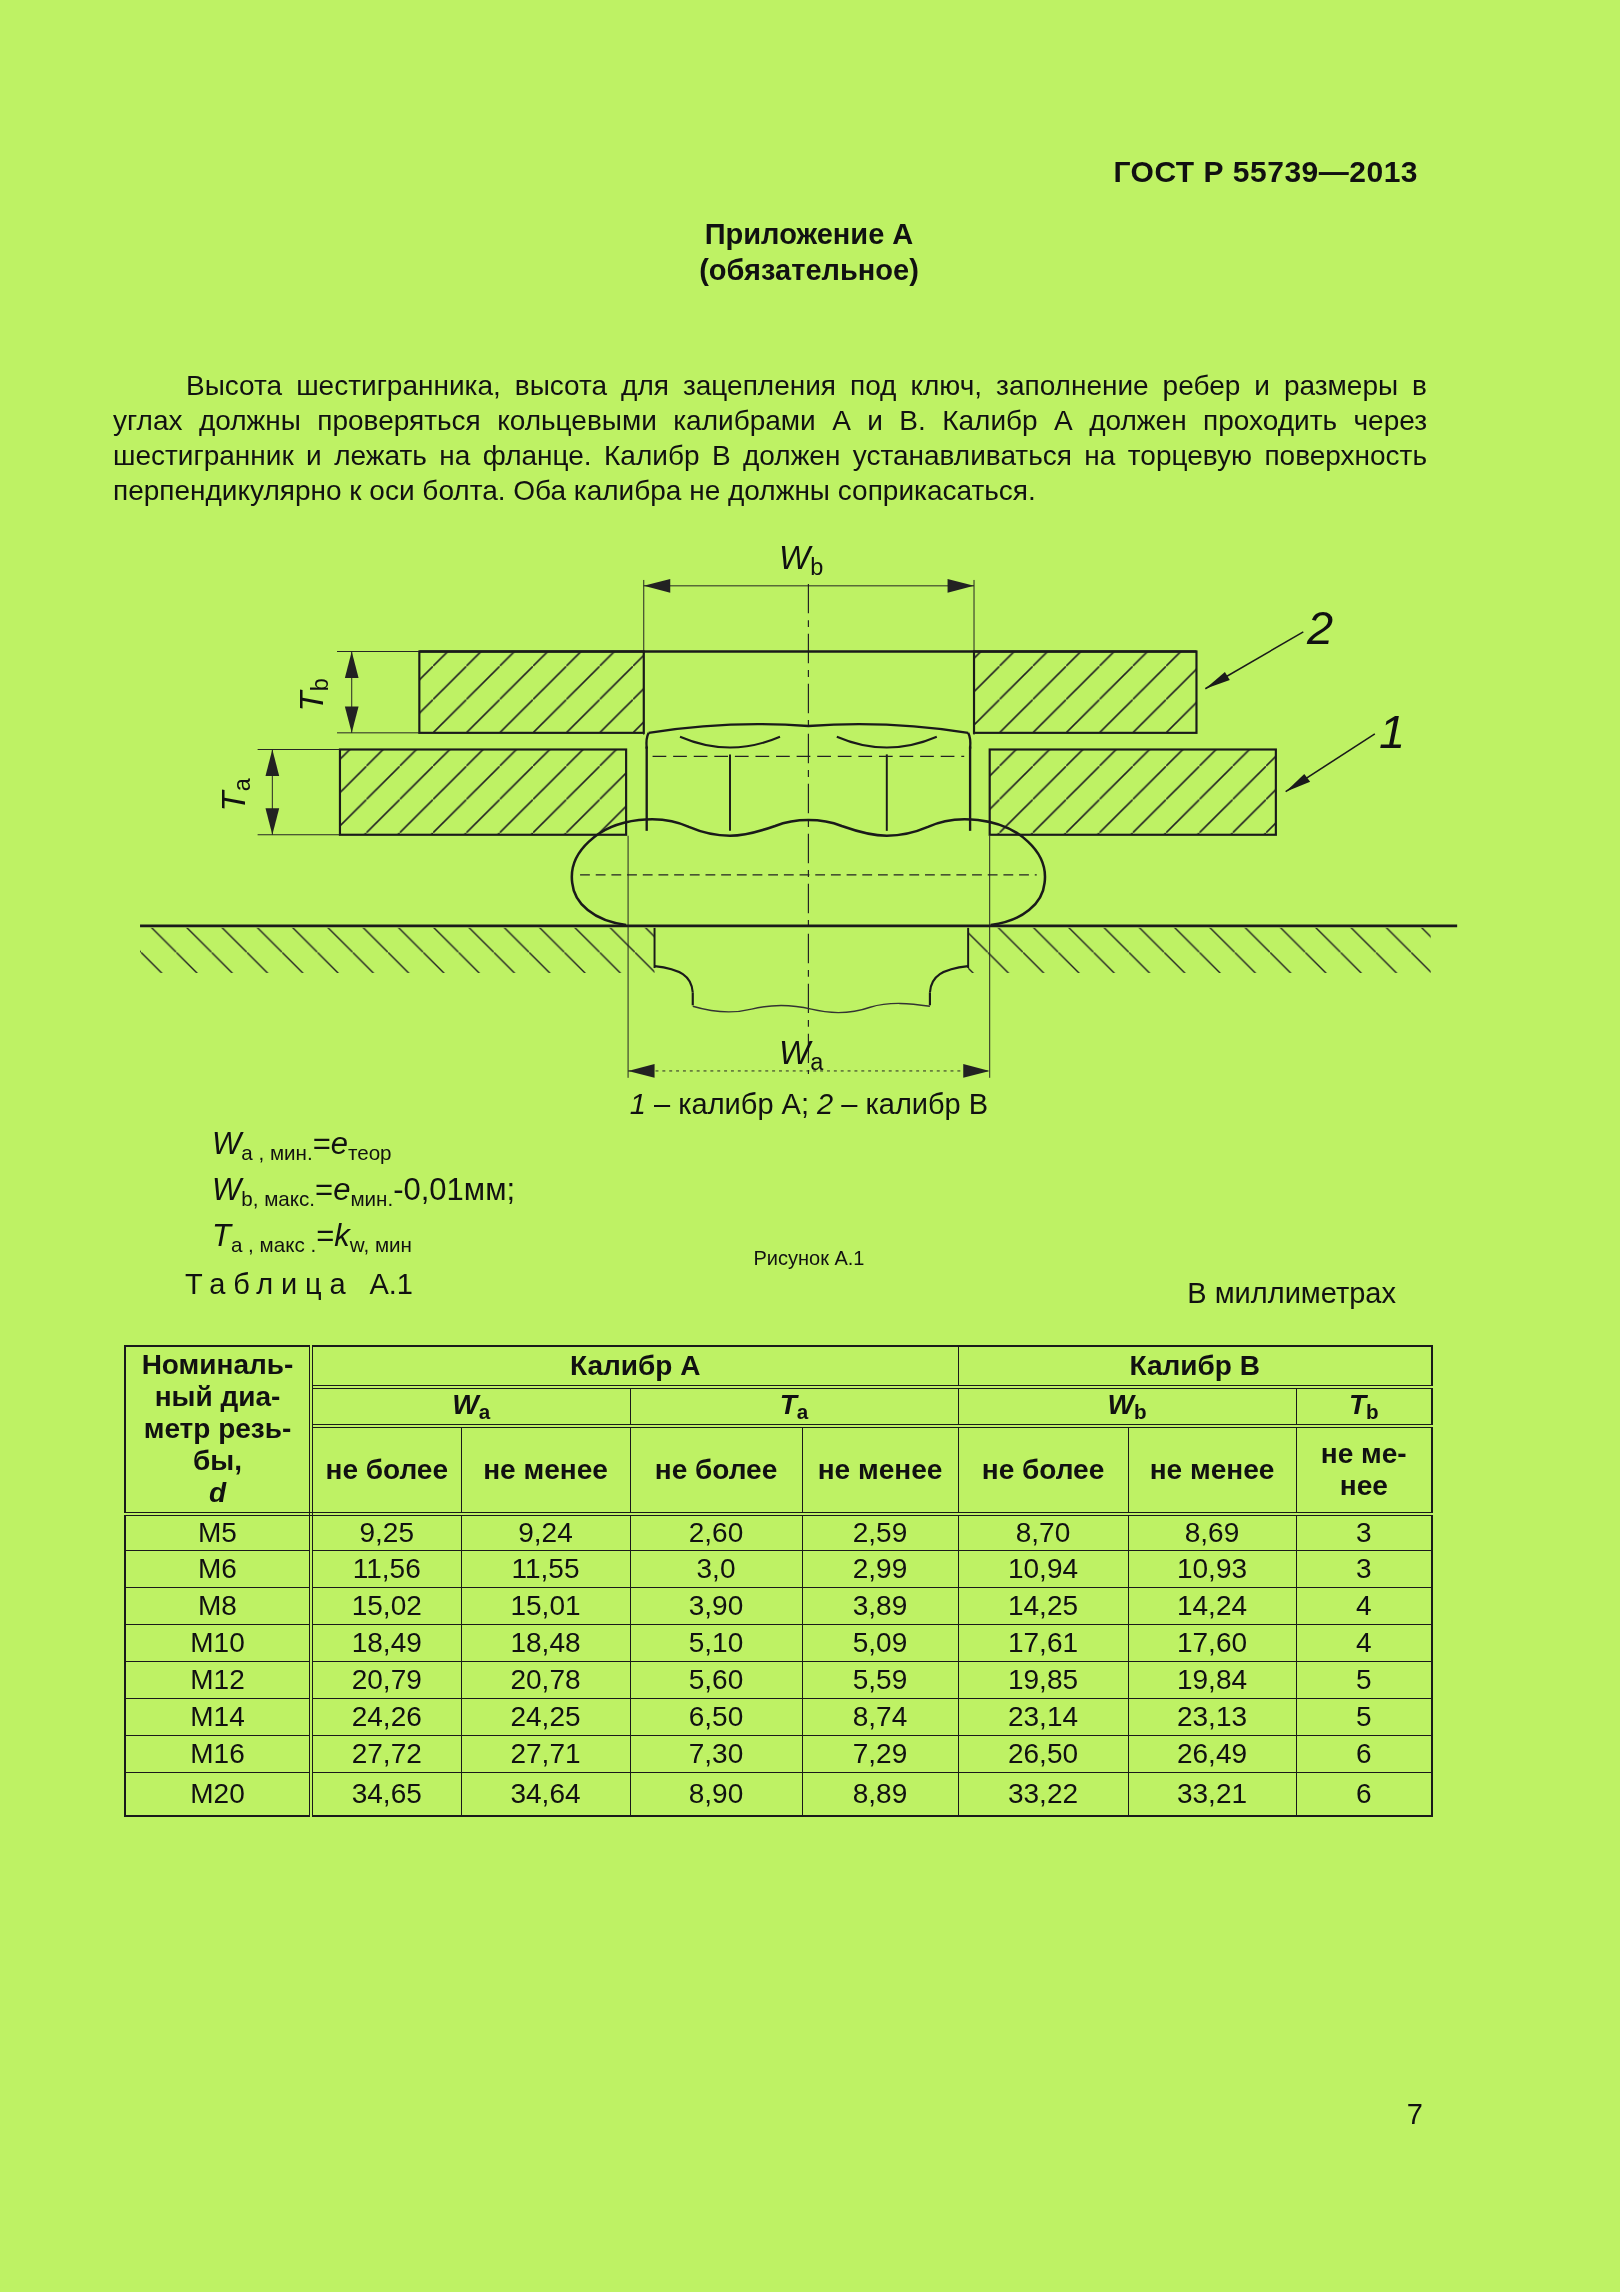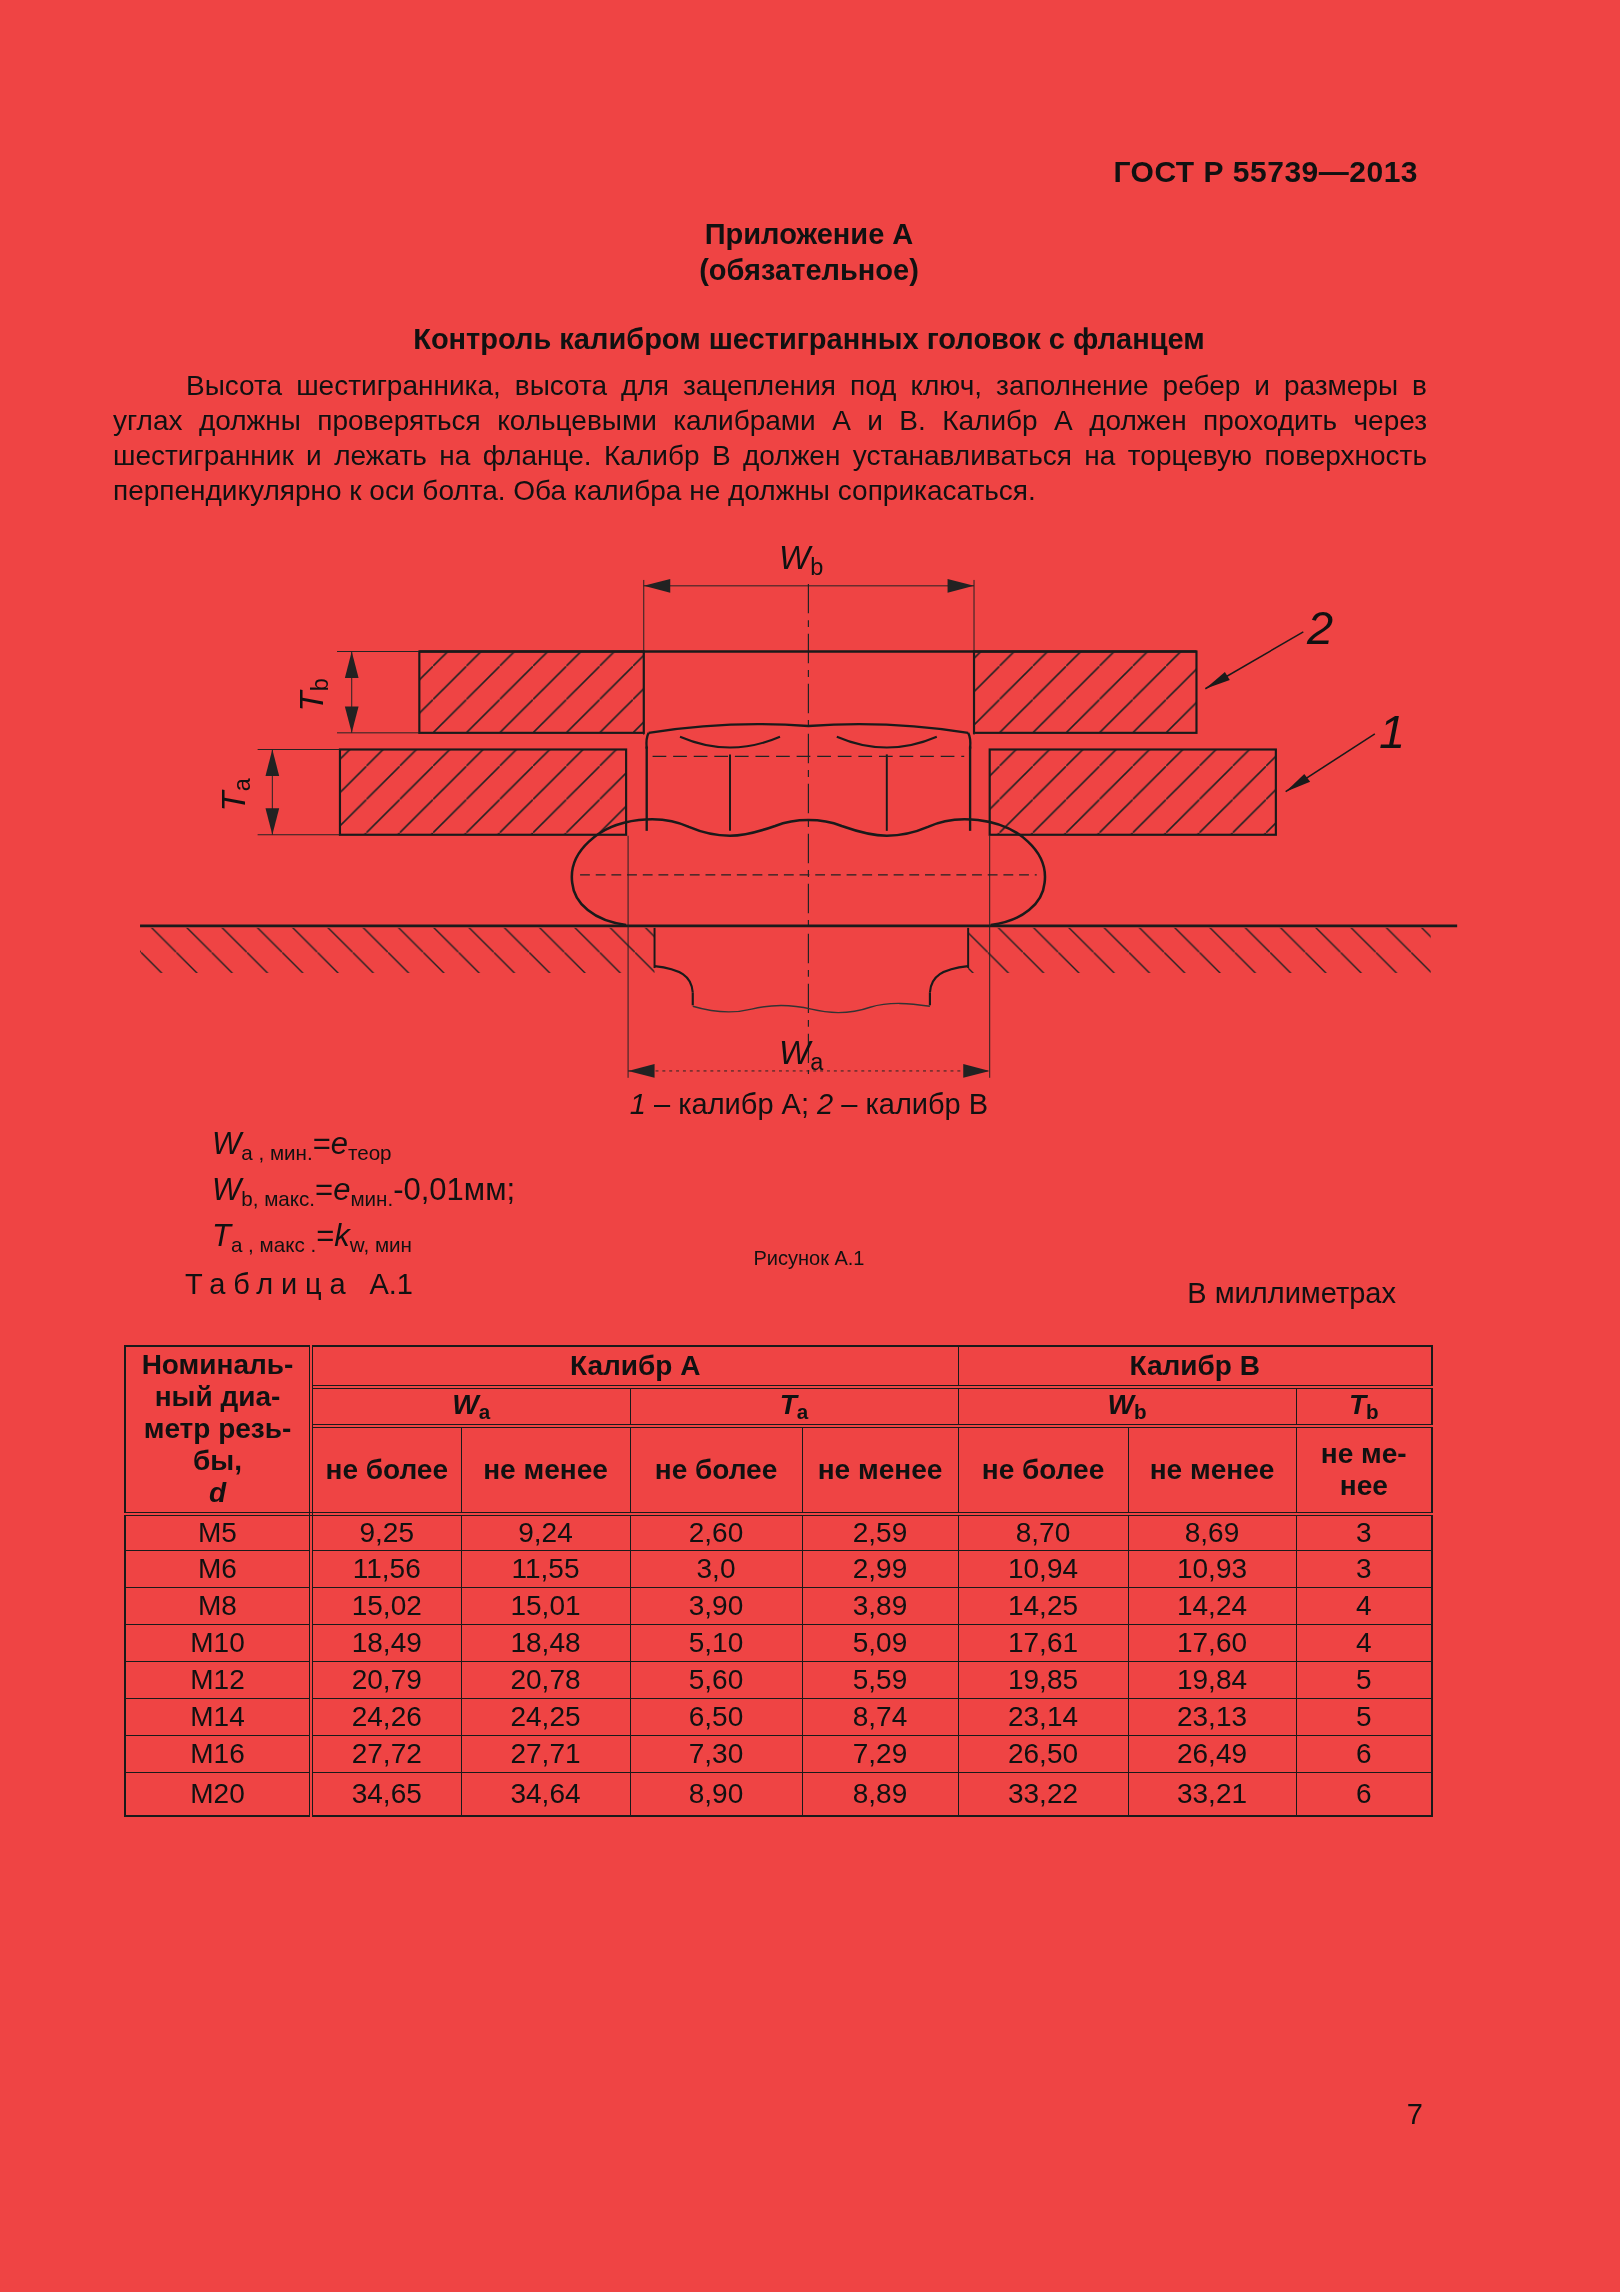--- a/index.html
+++ b/index.html
@@ -1,19 +1,19 @@
 <!DOCTYPE html>
 <html><head>
 <meta charset="utf-8">
 <style>
   html,body{margin:0;padding:0;background:#888;}
   .page{
     position:relative;
     width:1620px;height:2293px;
-    background:#ef4444;
+    background:#bef264;
     font-family:"Liberation Sans", sans-serif;
     color:#111;
     overflow:hidden;
   }
   .abs{position:absolute;}
   .it{font-style:italic;}
   .sub{font-size:68%;vertical-align:-0.24em;}
   .center-band{left:123px;width:1372px;text-align:center;}
 
   .gost-header{top:155px;right:202px;font-size:30px;font-weight:bold;letter-spacing:0.5px;}
@@ -66,21 +66,20 @@
 </style>
 </head>
 <body>
 
 <div class="page">
 
   <div class="abs gost-header">ГОСТ Р 55739—2013</div>
 
   <div class="abs center-band annex-title">Приложение А</div>
   <div class="abs center-band annex-subtitle">(обязательное)</div>
-  <div class="abs center-band doc-title">Контроль калибром шестигранных головок с фланцем</div>
 
   <div class="abs para">Высота шестигранника, высота для зацепления под ключ, заполнение ребер и размеры в углах должны проверяться кольцевыми калибрами А и В. Калибр А должен проходить через шестигранник и лежать на фланце. Калибр В должен устанавливаться на торцевую поверхность перпендикулярно к оси болта. Оба калибра не должны соприкасаться.</div>
 
   <svg class="abs figure-svg" width="1333" height="588" viewBox="140 540 1360 600">
     <defs>
       <pattern id="hatchGauge" patternUnits="userSpaceOnUse" width="34" height="34">
         <path d="M0 34 L34 0" stroke="#222" stroke-width="1.6"></path>
       </pattern>
       <pattern id="hatchGround" patternUnits="userSpaceOnUse" width="36" height="36">
         <path d="M0 0 L36 36" stroke="#222" stroke-width="1.4"></path>

